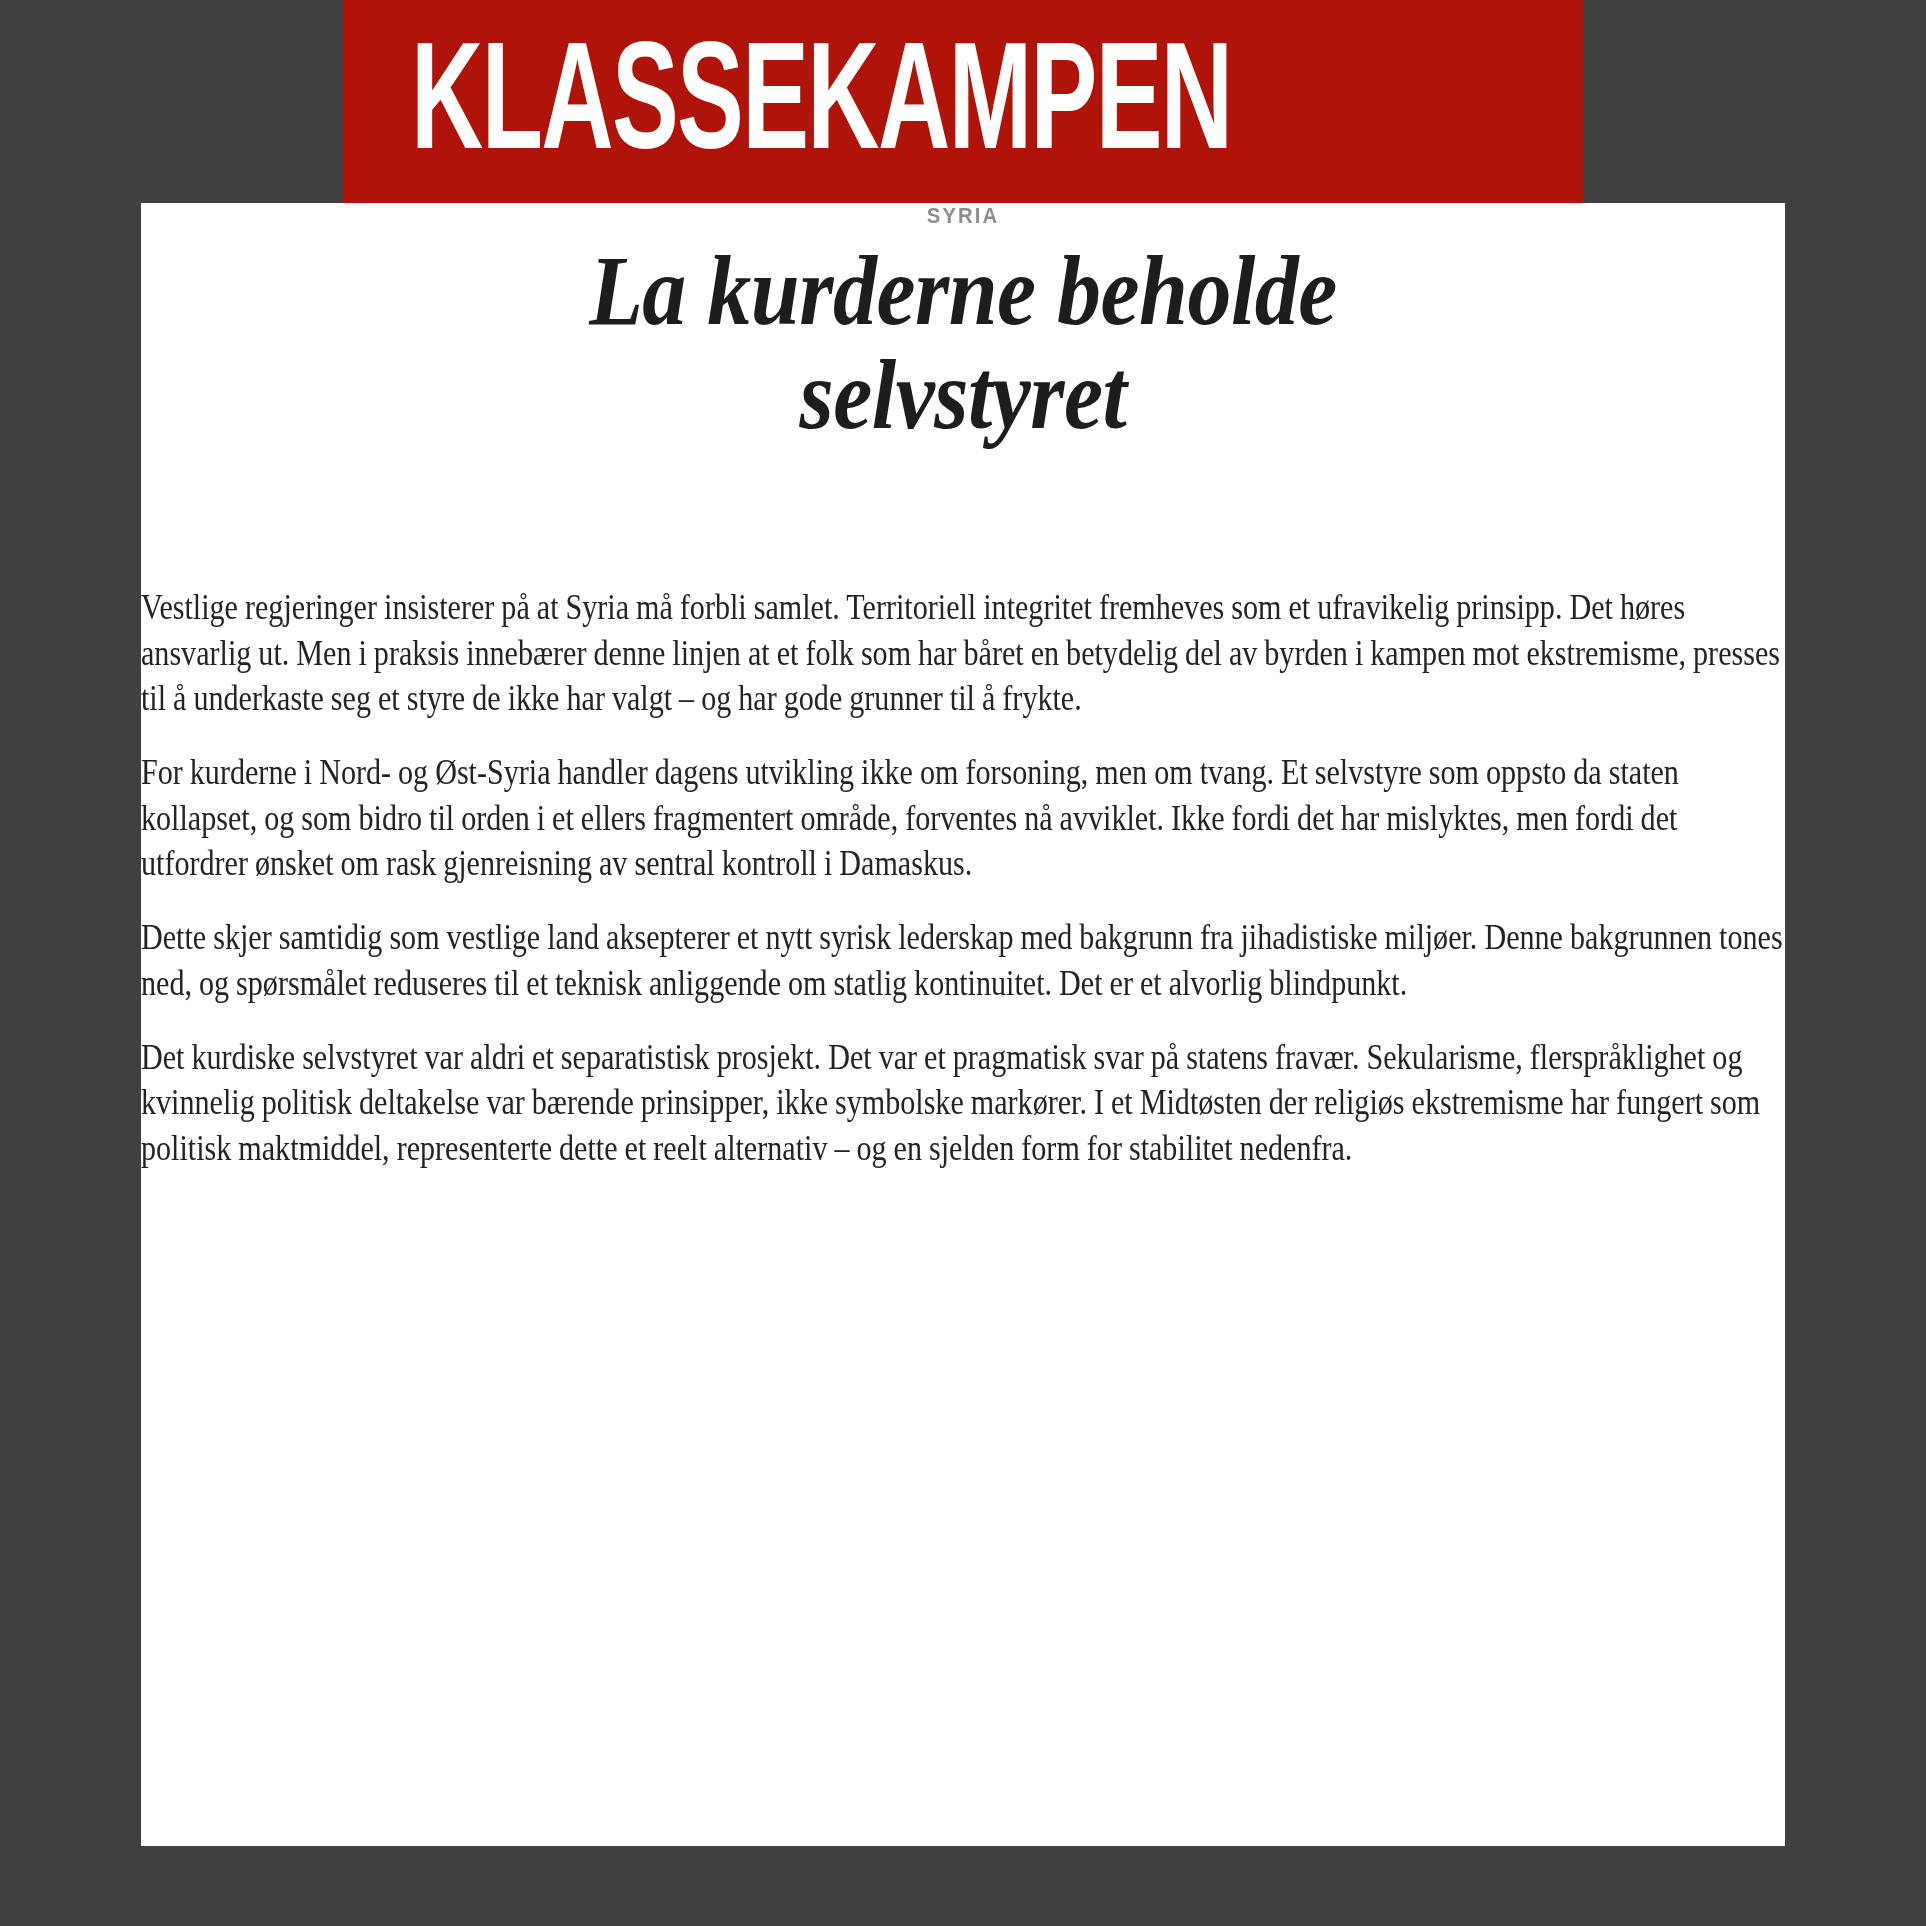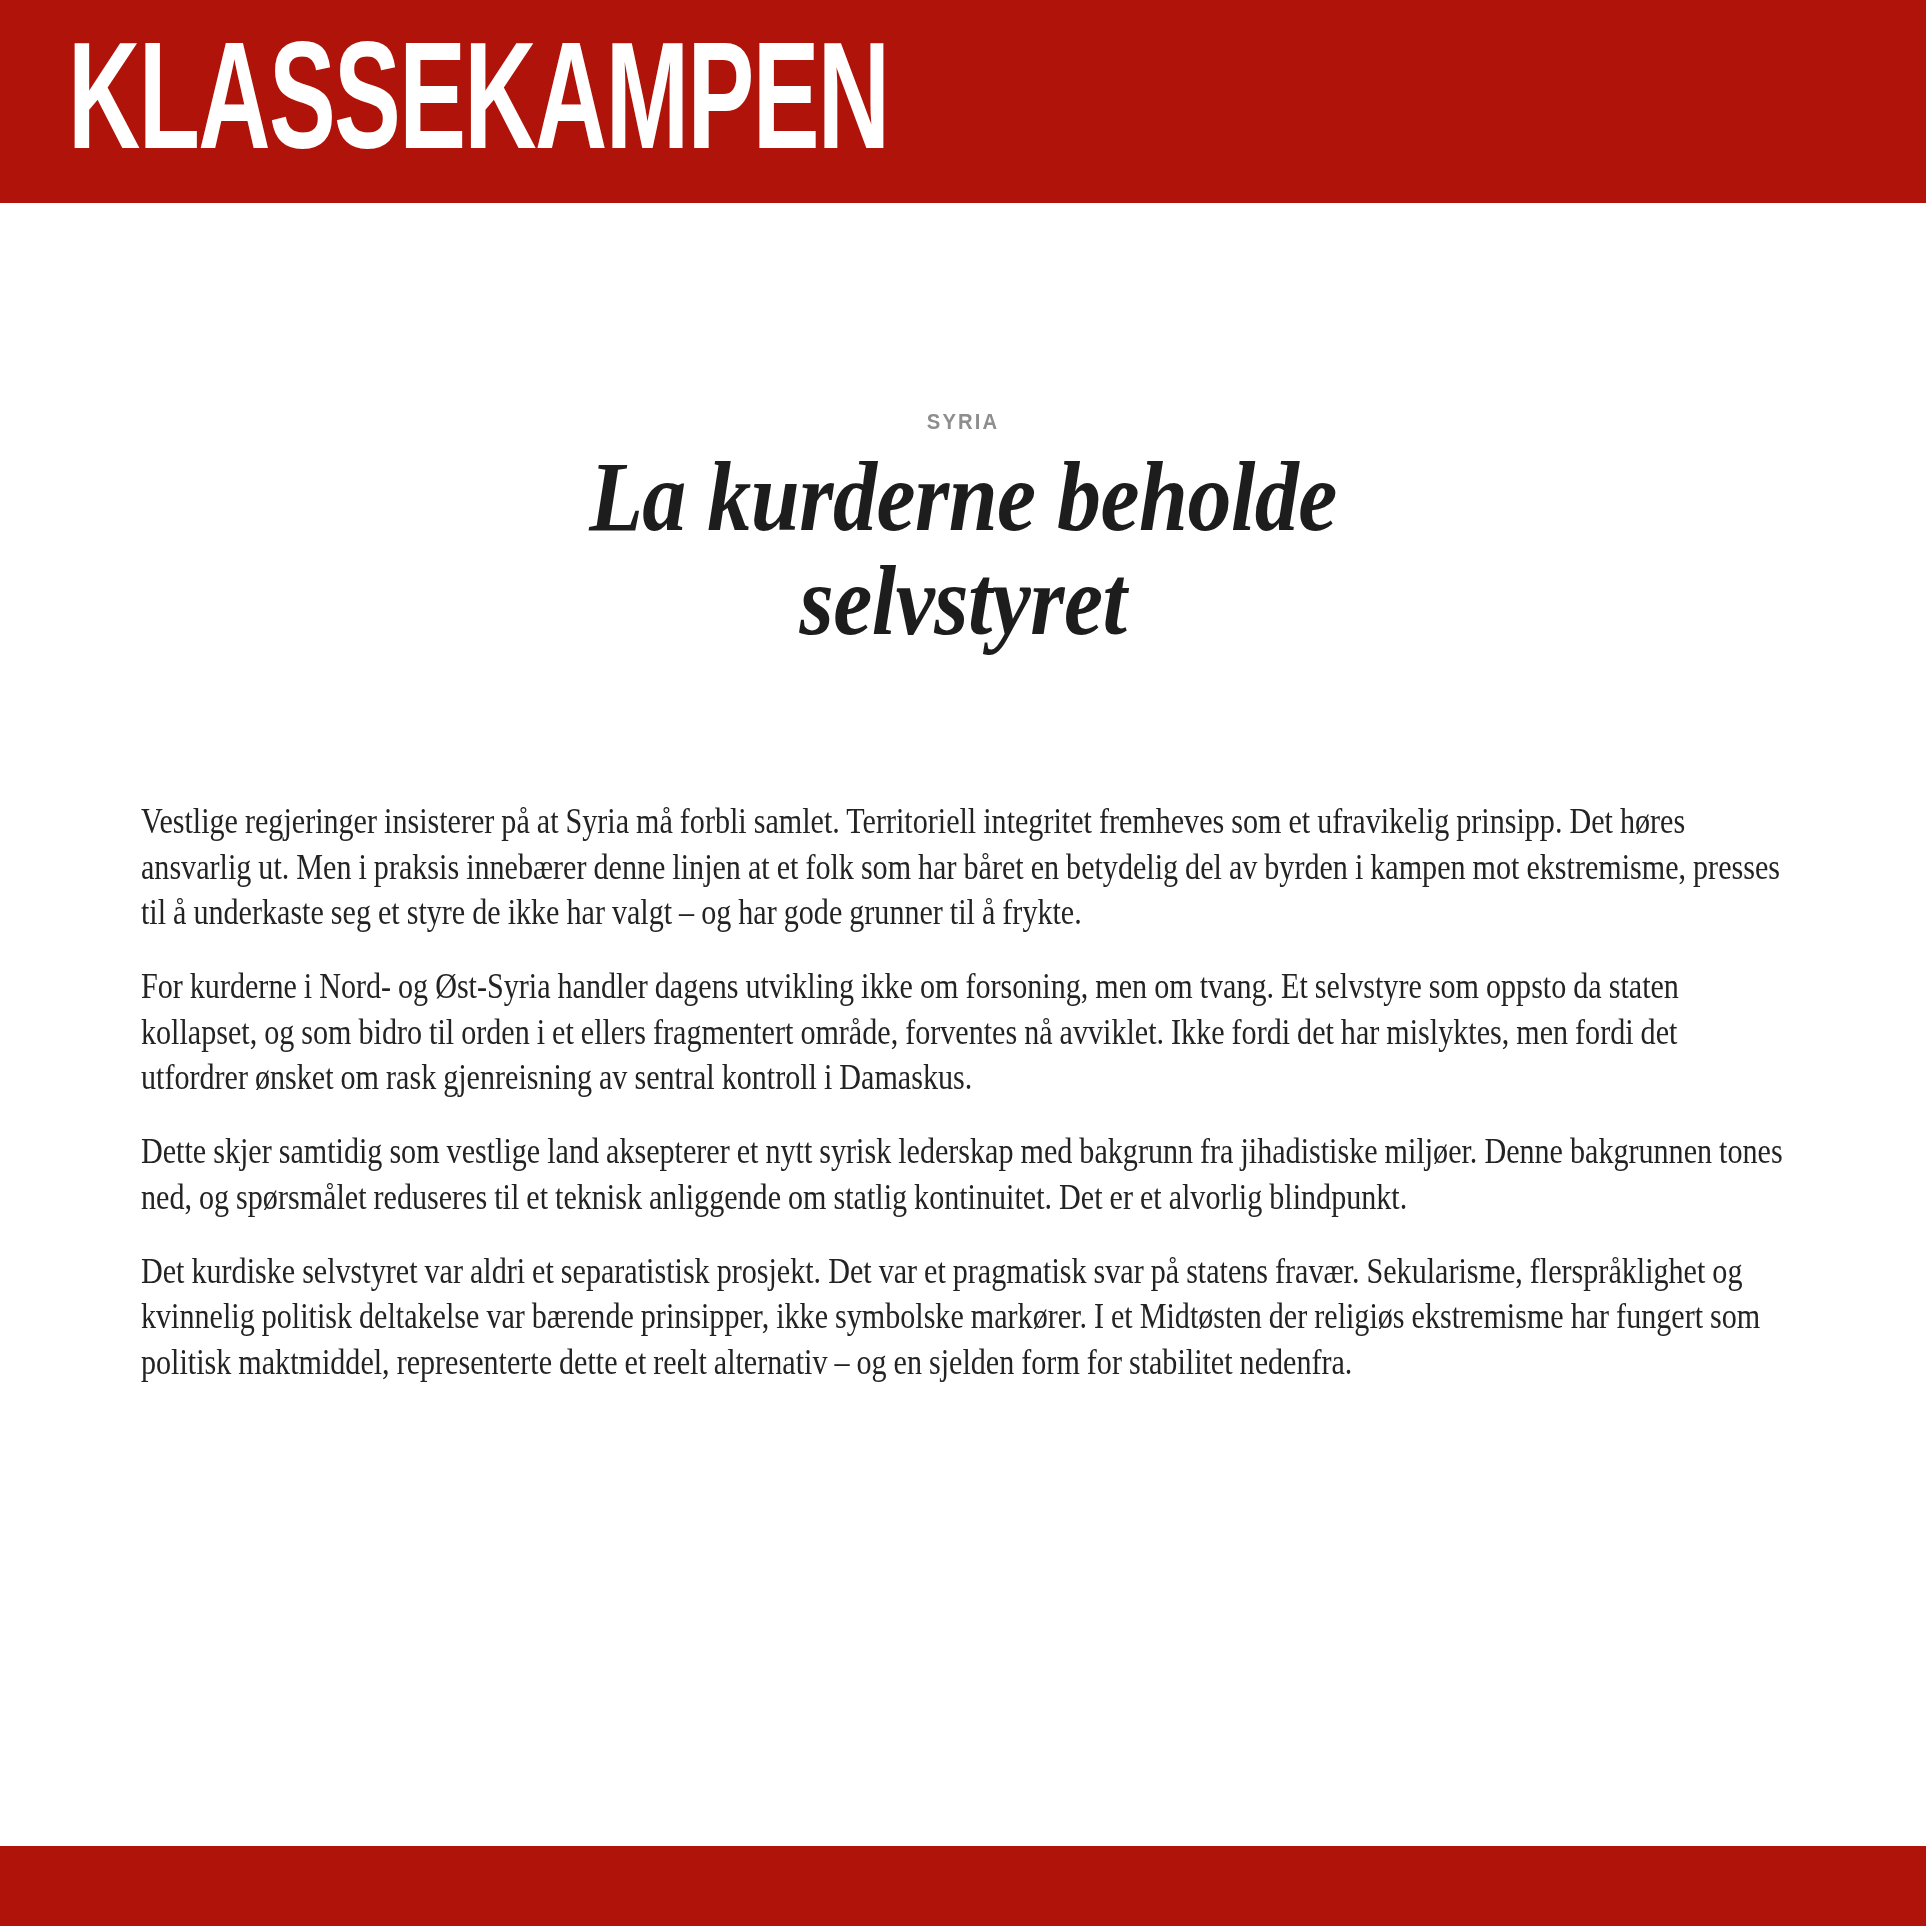--- a/index.html
+++ b/index.html
@@ -10,23 +10,24 @@
   body {
     width: 1926px;
     height: 1926px;
     font-family: "Liberation Serif", serif;
     overflow: hidden;
   }
   .page {
     position: relative;
     width: 1926px;
     height: 1926px;
-    background: #14b8a6;
+    background: #404040;
     display: flex;
     flex-direction: column;
+    align-items: center;
   }
 
   
   .masthead {
     background: #B01309;
     height: 203px;
     flex: 0 0 203px;
     display: flex;
     align-items: center;
     padding: 0 0 0 68px;
@@ -48,22 +49,21 @@
 
   
   .content {
     flex: 1 1 auto;
     background: #ffffff;
     padding: 0;
     position: relative;
   }
   .article {
     width: 1644px;
-    margin: 12px auto;
-    padding-top: 194px;
+    margin: 0 auto;
     box-sizing: border-box;
   }
   .kicker {
     text-align: center;
     color: #8e8e8e;
     font-family: "Liberation Sans Narrow", "Liberation Sans", sans-serif;
     font-weight: 700;
     font-size: 22px;
     letter-spacing: 2.3px;
     transform: scaleX(0.92);

